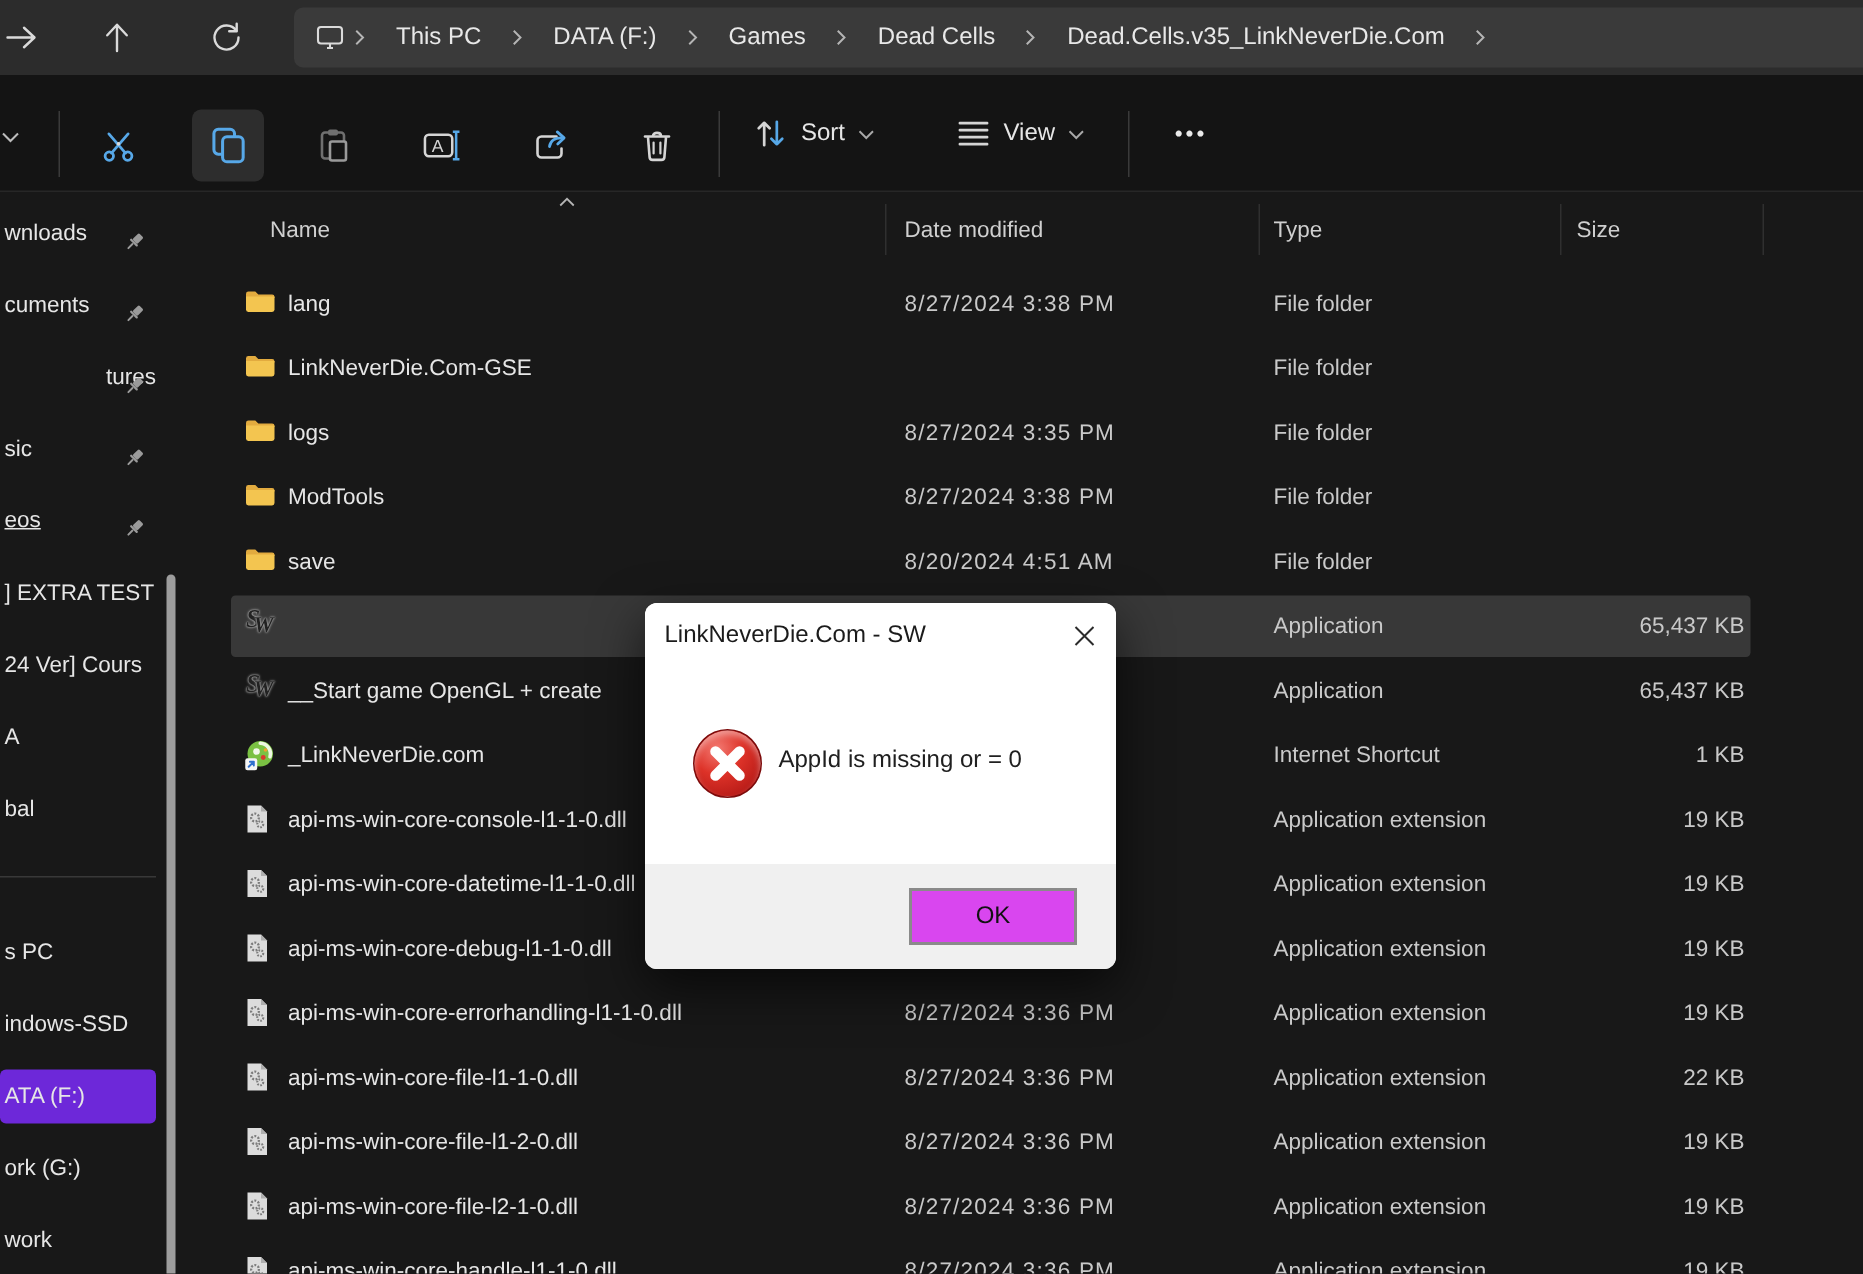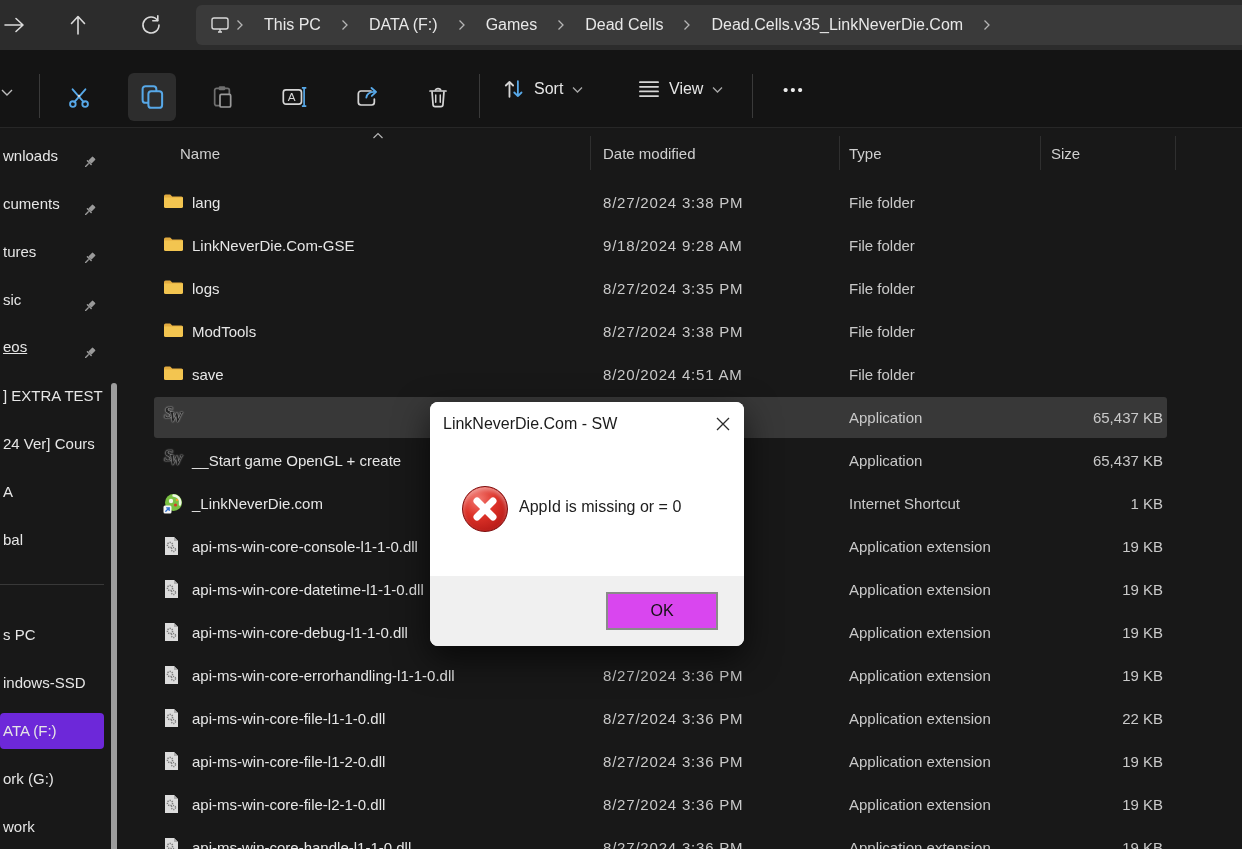--- a/index.html
+++ b/index.html
@@ -232,21 +232,21 @@
                 <rect x="7.3" y="9.1" width="1.4" height="5.5" rx="0.7"></rect>
               </g>
             </svg></span></div>
         <div class="side-item" style="top: 59px;"><span>cuments</span><span class="side-pin"><svg width="15" height="15" viewBox="0 0 16 16">
               <g transform="rotate(45 8 8)" fill="#9a9a9a">
                 <rect x="5.6" y="1" width="4.8" height="6.5" rx="1"></rect>
                 <rect x="4.4" y="7.5" width="7.2" height="1.6" rx="0.8"></rect>
                 <rect x="7.3" y="9.1" width="1.4" height="5.5" rx="0.7"></rect>
               </g>
             </svg></span></div>
-        <div class="side-item" style="top: 107px;"><span>tures</span><span class="side-pin"><svg width="15" height="15" viewBox="0 0 16 16">
+        <div class="side-item" style="top: 107px; text-align: right;"><span>tures</span><span class="side-pin"><svg width="15" height="15" viewBox="0 0 16 16">
               <g transform="rotate(45 8 8)" fill="#9a9a9a">
                 <rect x="5.6" y="1" width="4.8" height="6.5" rx="1"></rect>
                 <rect x="4.4" y="7.5" width="7.2" height="1.6" rx="0.8"></rect>
                 <rect x="7.3" y="9.1" width="1.4" height="5.5" rx="0.7"></rect>
               </g>
             </svg></span></div>
         <div class="side-item" style="top: 155px;"><span>sic</span><span class="side-pin"><svg width="15" height="15" viewBox="0 0 16 16">
               <g transform="rotate(45 8 8)" fill="#9a9a9a">
                 <rect x="5.6" y="1" width="4.8" height="6.5" rx="1"></rect>
                 <rect x="4.4" y="7.5" width="7.2" height="1.6" rx="0.8"></rect>
@@ -300,21 +300,20 @@
         <div class="fcell ftype">File folder</div>
         <div class="fcell fsize"></div>
       </div>
       <div class="frow" style="top: 43px;">
         <div class="hl"></div>
         <div class="ficon"><svg width="21" height="18" viewBox="0 0 21 18">
             <path d="M1 4 q0 -1.6 1.6 -1.6 h4.6 l2 2 h9.2 q1.6 0 1.6 1.6 v0.6 h-19 z" fill="#e2ab3f"></path>
             <path d="M1 5.6 h19 v8.8 q0 1.6 -1.6 1.6 h-15.8 q-1.6 0 -1.6 -1.6 z" fill="#f3c550"></path>
           </svg></div>
         <div class="fcell fname">LinkNeverDie.Com-GSE</div>
-        <div class="fcell fdate">9/18/2024 9:28 AM</div>
         <div class="fcell ftype">File folder</div>
         <div class="fcell fsize"></div>
       </div>
       <div class="frow" style="top: 86px;">
         <div class="hl"></div>
         <div class="ficon"><svg width="21" height="18" viewBox="0 0 21 18">
             <path d="M1 4 q0 -1.6 1.6 -1.6 h4.6 l2 2 h9.2 q1.6 0 1.6 1.6 v0.6 h-19 z" fill="#e2ab3f"></path>
             <path d="M1 5.6 h19 v8.8 q0 1.6 -1.6 1.6 h-15.8 q-1.6 0 -1.6 -1.6 z" fill="#f3c550"></path>
           </svg></div>
         <div class="fcell fname">logs</div>

